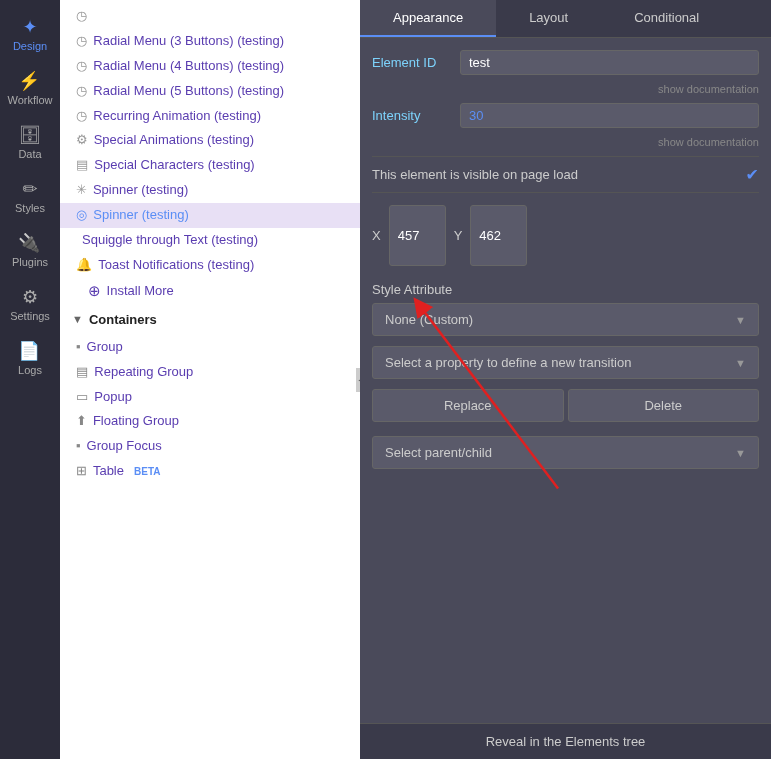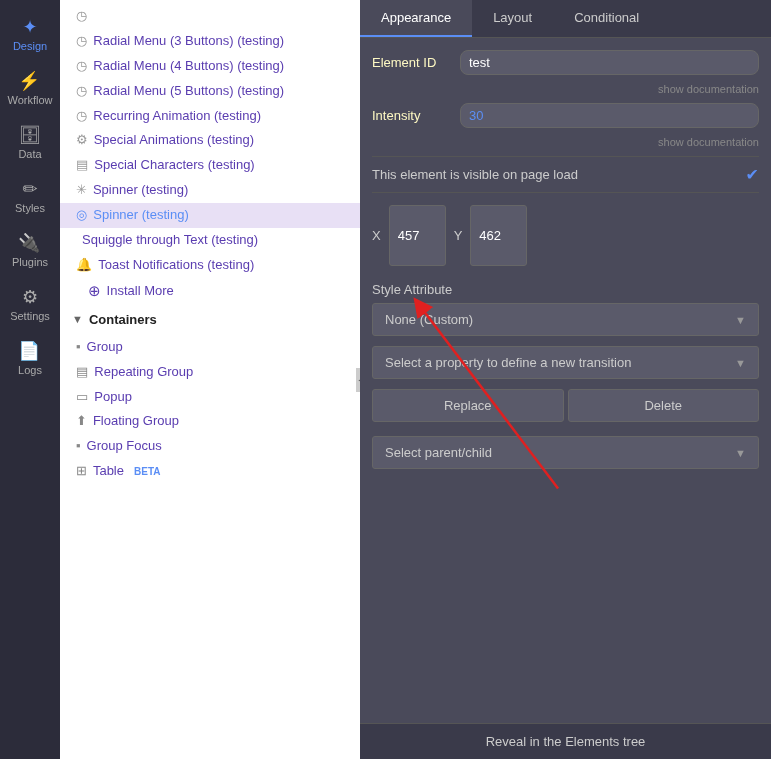--- a/index.html
+++ b/index.html
@@ -150,21 +150,21 @@
       left: 2px;
     }
 
     
     .panel-tabs {
       display: flex;
       background: #3a3a4a;
       border-bottom: 1px solid #555;
     }
     .panel-tab {
-      padding: 10px 21px;
+      padding: 10px 33px;
       color: #ccc;
       cursor: pointer;
       font-size: 13px;
       border-bottom: 2px solid transparent;
     }
     .panel-tab.active {
       color: #fff;
       border-bottom: 2px solid #5b8ef5;
       background: #4a4a5a;
     }
@@ -178,28 +178,28 @@
     .panel-content::-webkit-scrollbar { width: 4px; }
     .panel-content::-webkit-scrollbar-thumb { background: #666; }
 
     .field-row {
       display: flex;
       align-items: center;
       margin-bottom: 8px;
       gap: 8px;
     }
     .field-label {
-      color: #fef9c3;
+      color: #7dd3fc;
       font-size: 13px;
       min-width: 80px;
     }
     .field-input {
       background: #5a5a6a;
       border: 1px solid #666;
-      border-radius: 8px;
+      border-radius: 3px;
       padding: 4px 8px;
       color: #fff;
       font-size: 13px;
       flex: 1;
     }
     .field-input.blue-val {
       color: #5b8ef5;
     }
     .doc-link {
       text-align: right;

